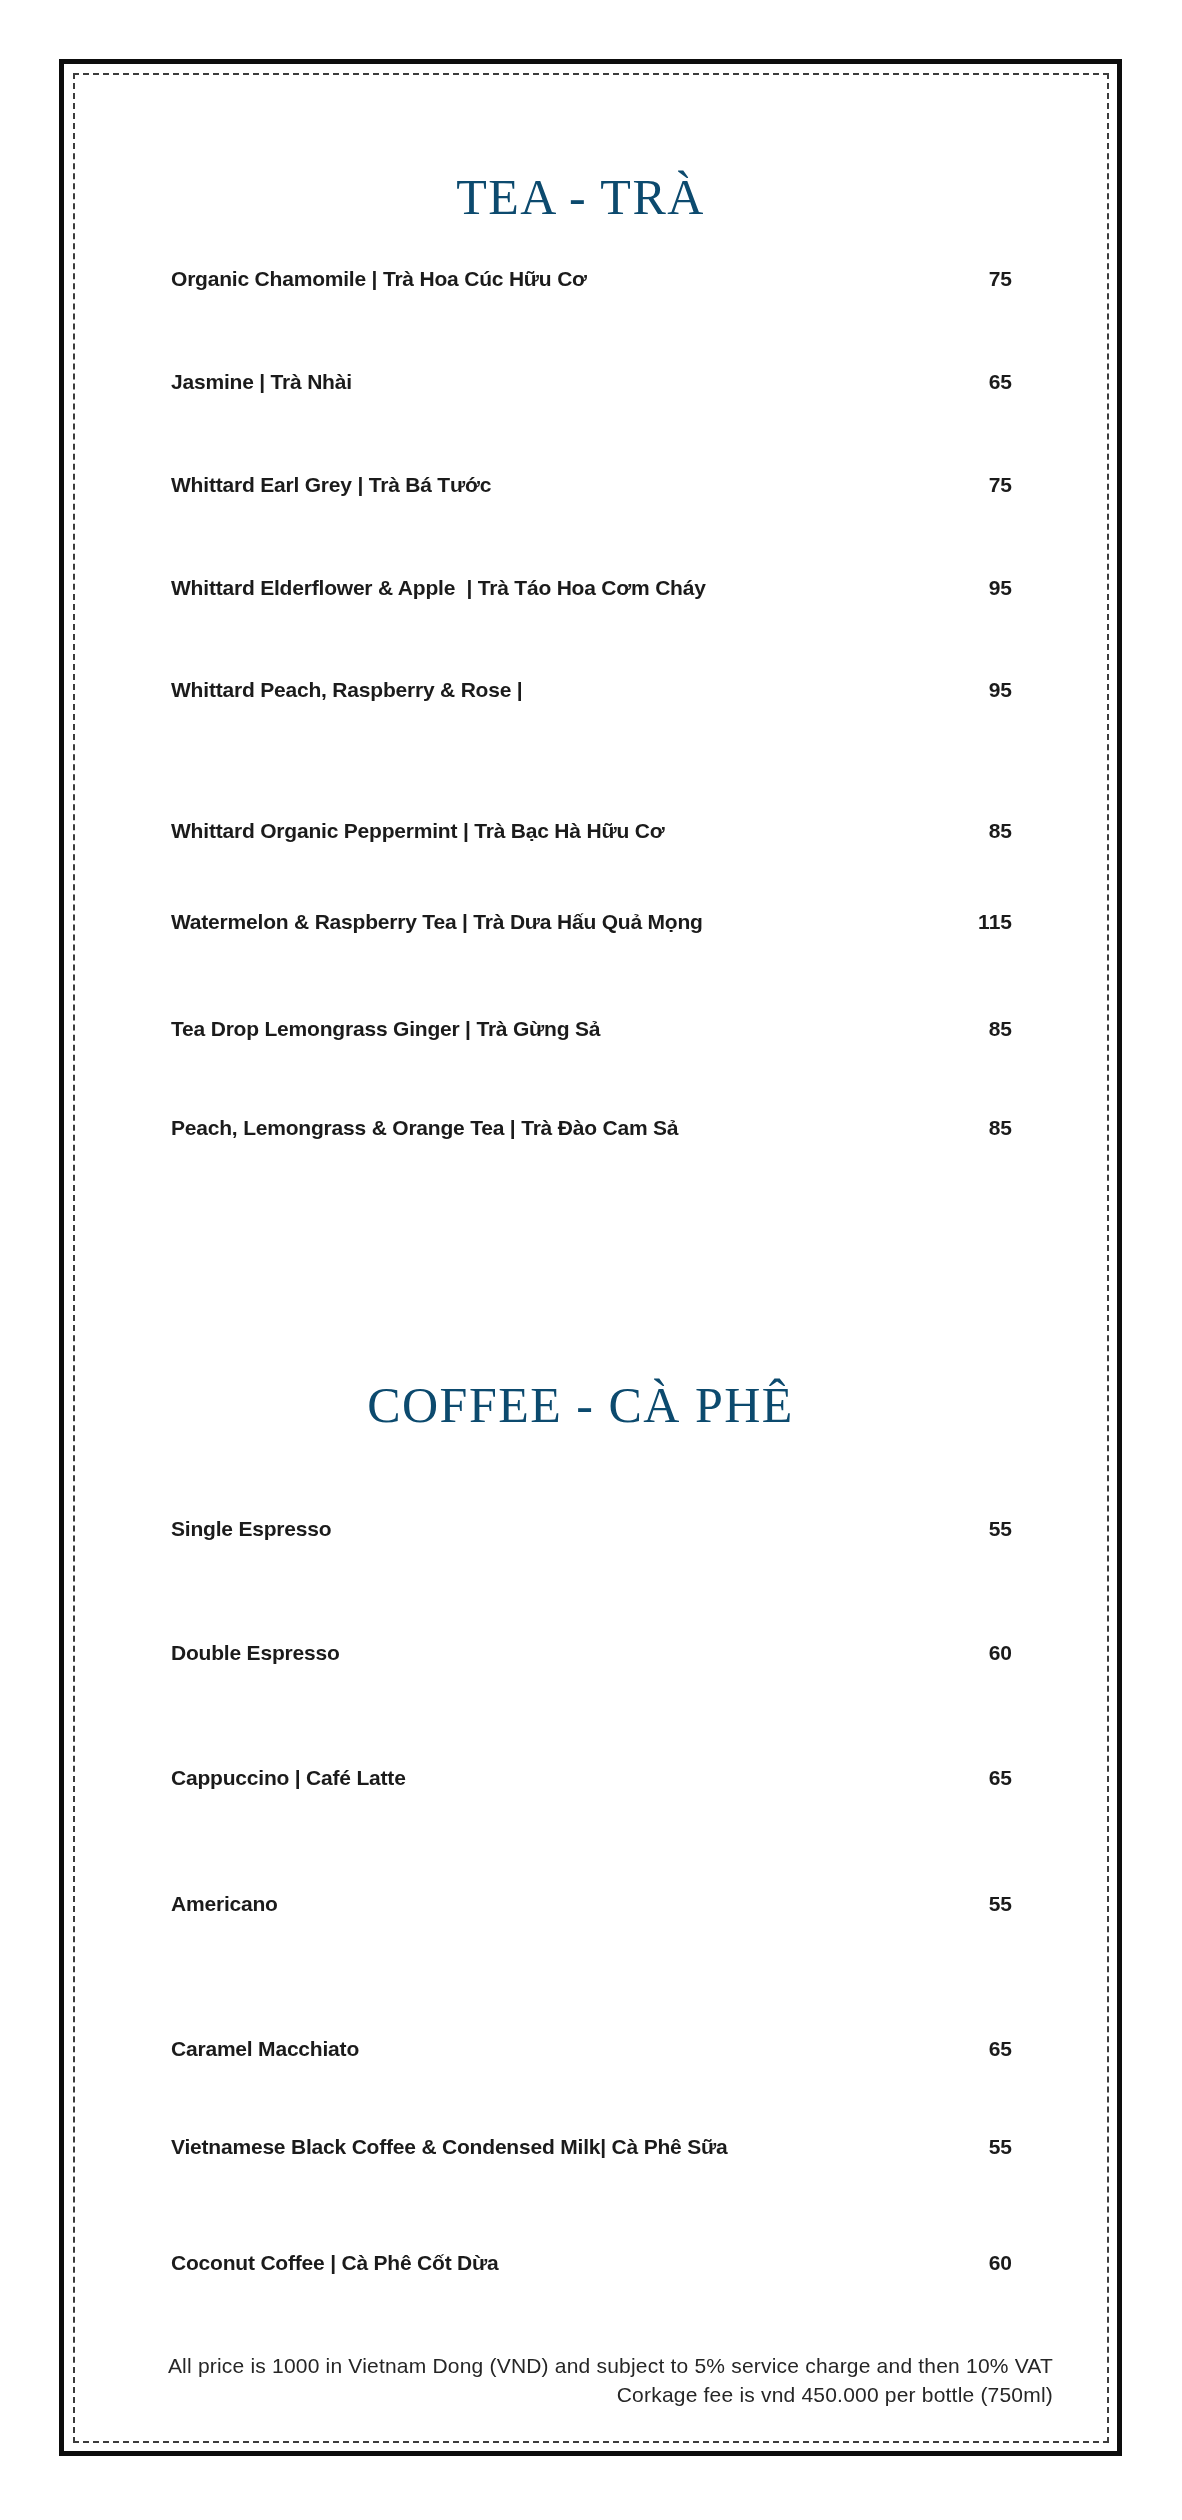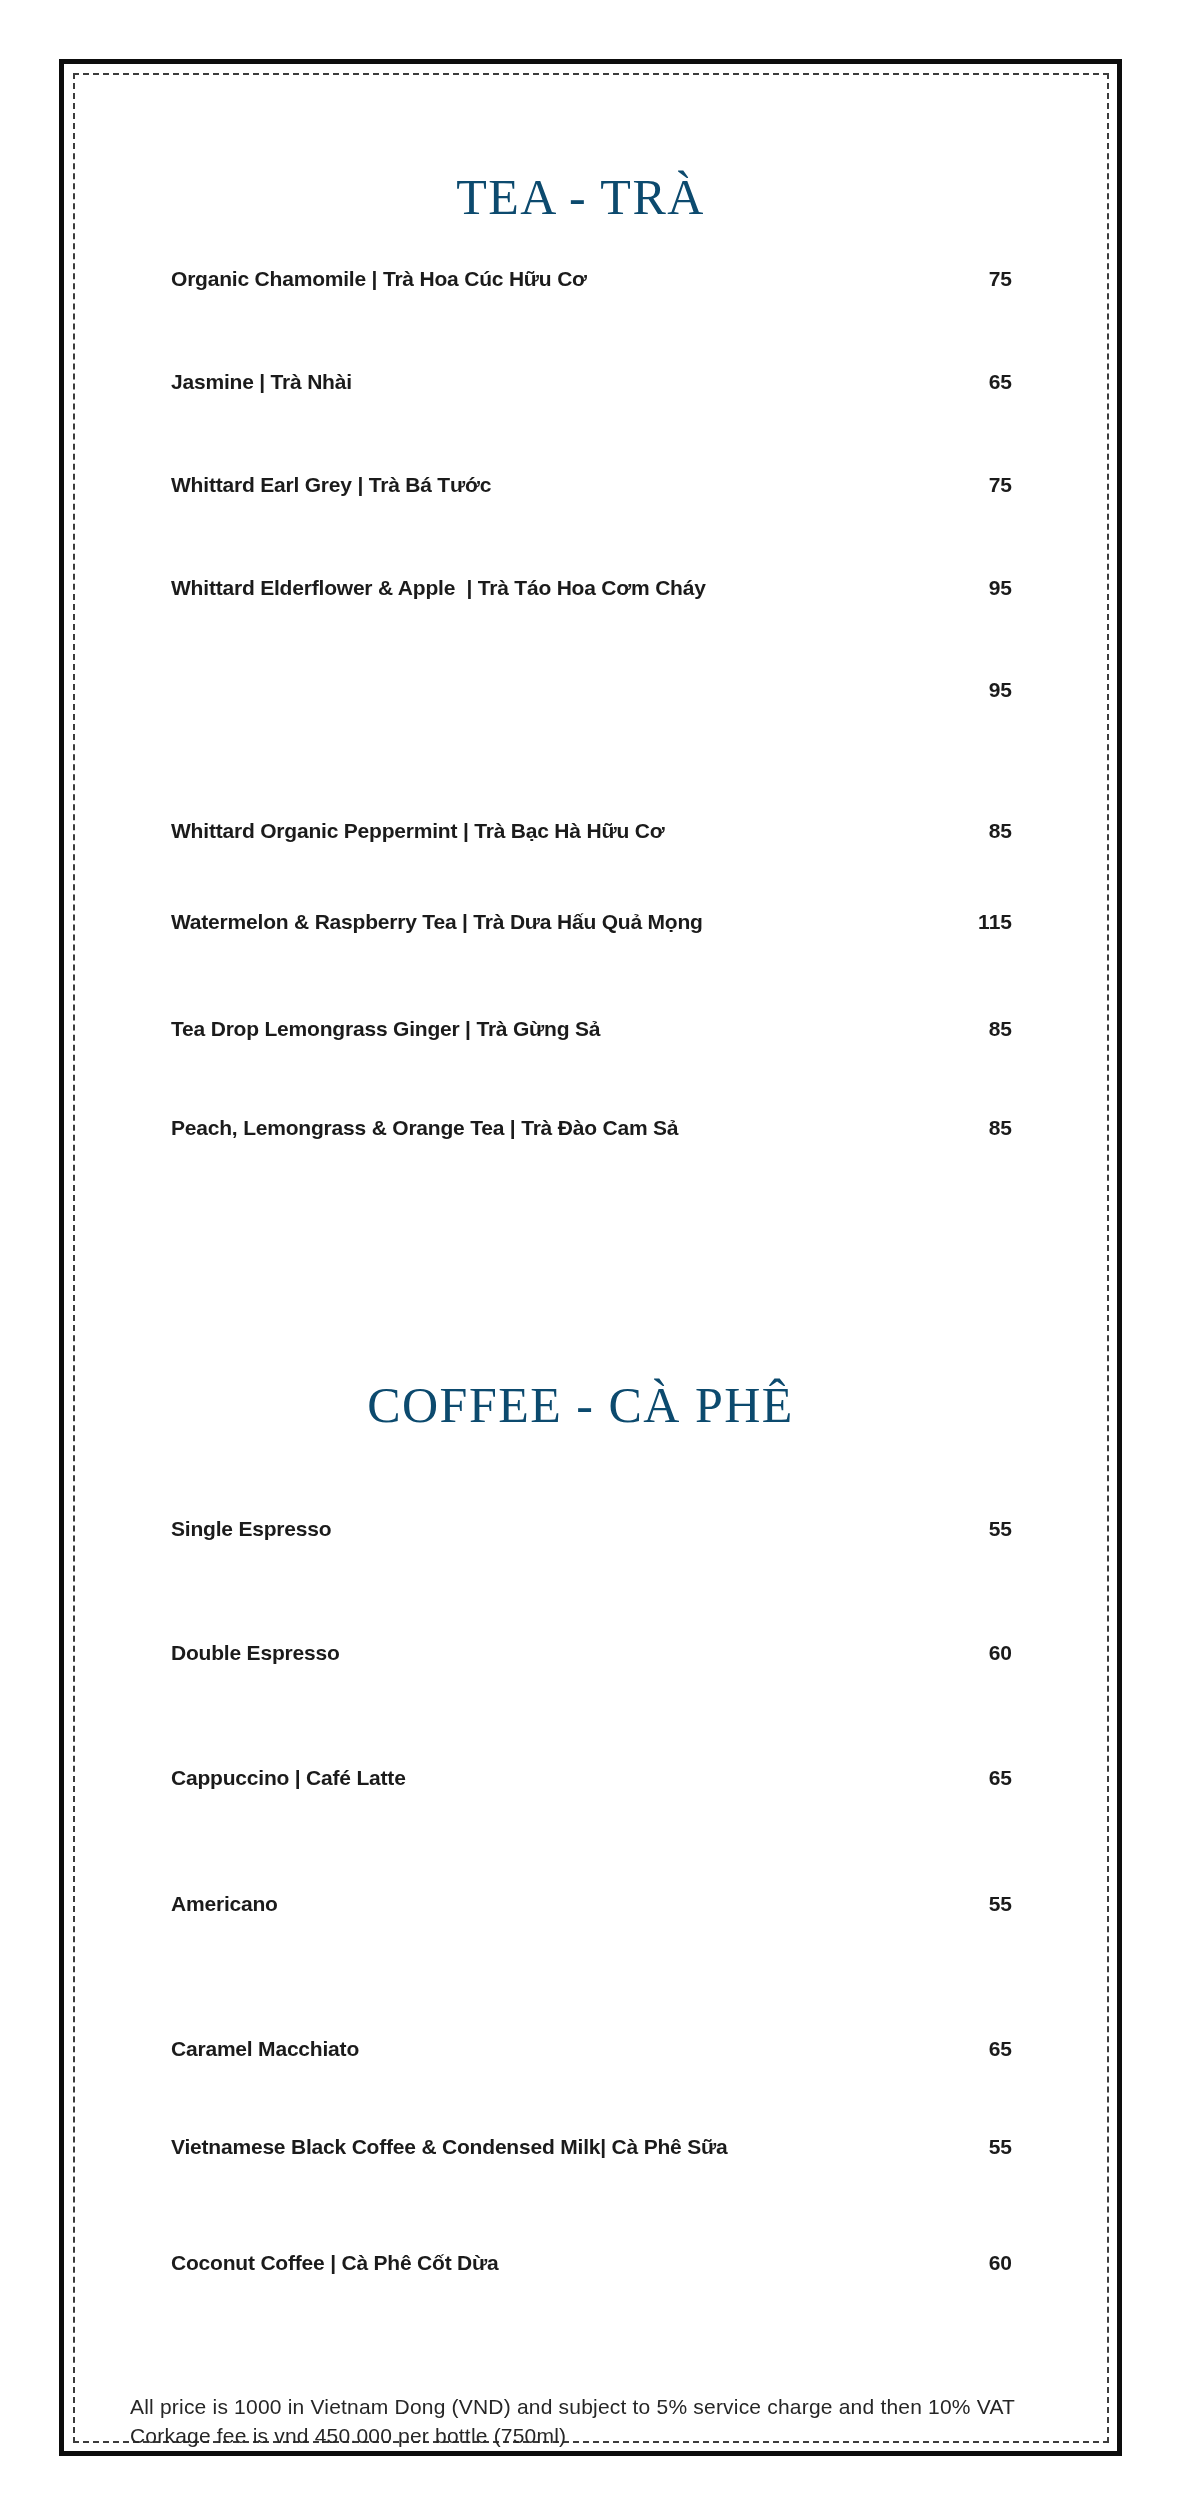--- a/index.html
+++ b/index.html
@@ -32,25 +32,24 @@
     position:absolute;left:171px;width:841px;
     display:flex;justify-content:space-between;align-items:flex-start;
     font-weight:bold;font-size:21px;line-height:35px;
     color:#1b1b1b;
   }
   .row-name{white-space:pre;letter-spacing:-0.2px;}
   .row-name .second-line{display:block;}
   .row-price{white-space:pre;text-align:right;padding-left:20px;}
   .footer-line{
     position:absolute;left:130px;width:923px;
-    text-align:left;
+    text-align:right;
     font-size:21px;line-height:26px;
     font-weight:normal;color:#262626;
     letter-spacing:0.2px;
-    margin-top:41px;
   }
 </style>
 </head>
 <body>
 
 <div class="outer-frame"></div>
 <div class="inner-frame"></div>
 
 <div class="section-title" style="top:168px;">TEA - TRÀ</div>
 
@@ -64,21 +63,21 @@
 </div>
 <div class="menu-row" style="top:467px;gap:42px;">
   <span class="row-name">Whittard Earl Grey | Trà Bá Tước</span>
   <span class="row-price">75</span>
 </div>
 <div class="menu-row" style="top:570px;">
   <span class="row-name">Whittard Elderflower &amp; Apple  | Trà Táo Hoa Cơm Cháy</span>
   <span class="row-price">95</span>
 </div>
 <div class="menu-row" style="top:672px;">
-  <span class="row-name"></span>
+  <span class="row-name"><span>Whittard Peach, Raspberry &amp; Rose |</span></span>
   <span class="row-price">95</span>
 </div>
 <div class="menu-row" style="top:813px;">
   <span class="row-name">Whittard Organic Peppermint | Trà Bạc Hà Hữu Cơ</span>
   <span class="row-price">85</span>
 </div>
 <div class="menu-row" style="top:904px;">
   <span class="row-name">Watermelon &amp; Raspberry Tea | Trà Dưa Hấu Quả Mọng</span>
   <span class="row-price">115</span>
 </div>

